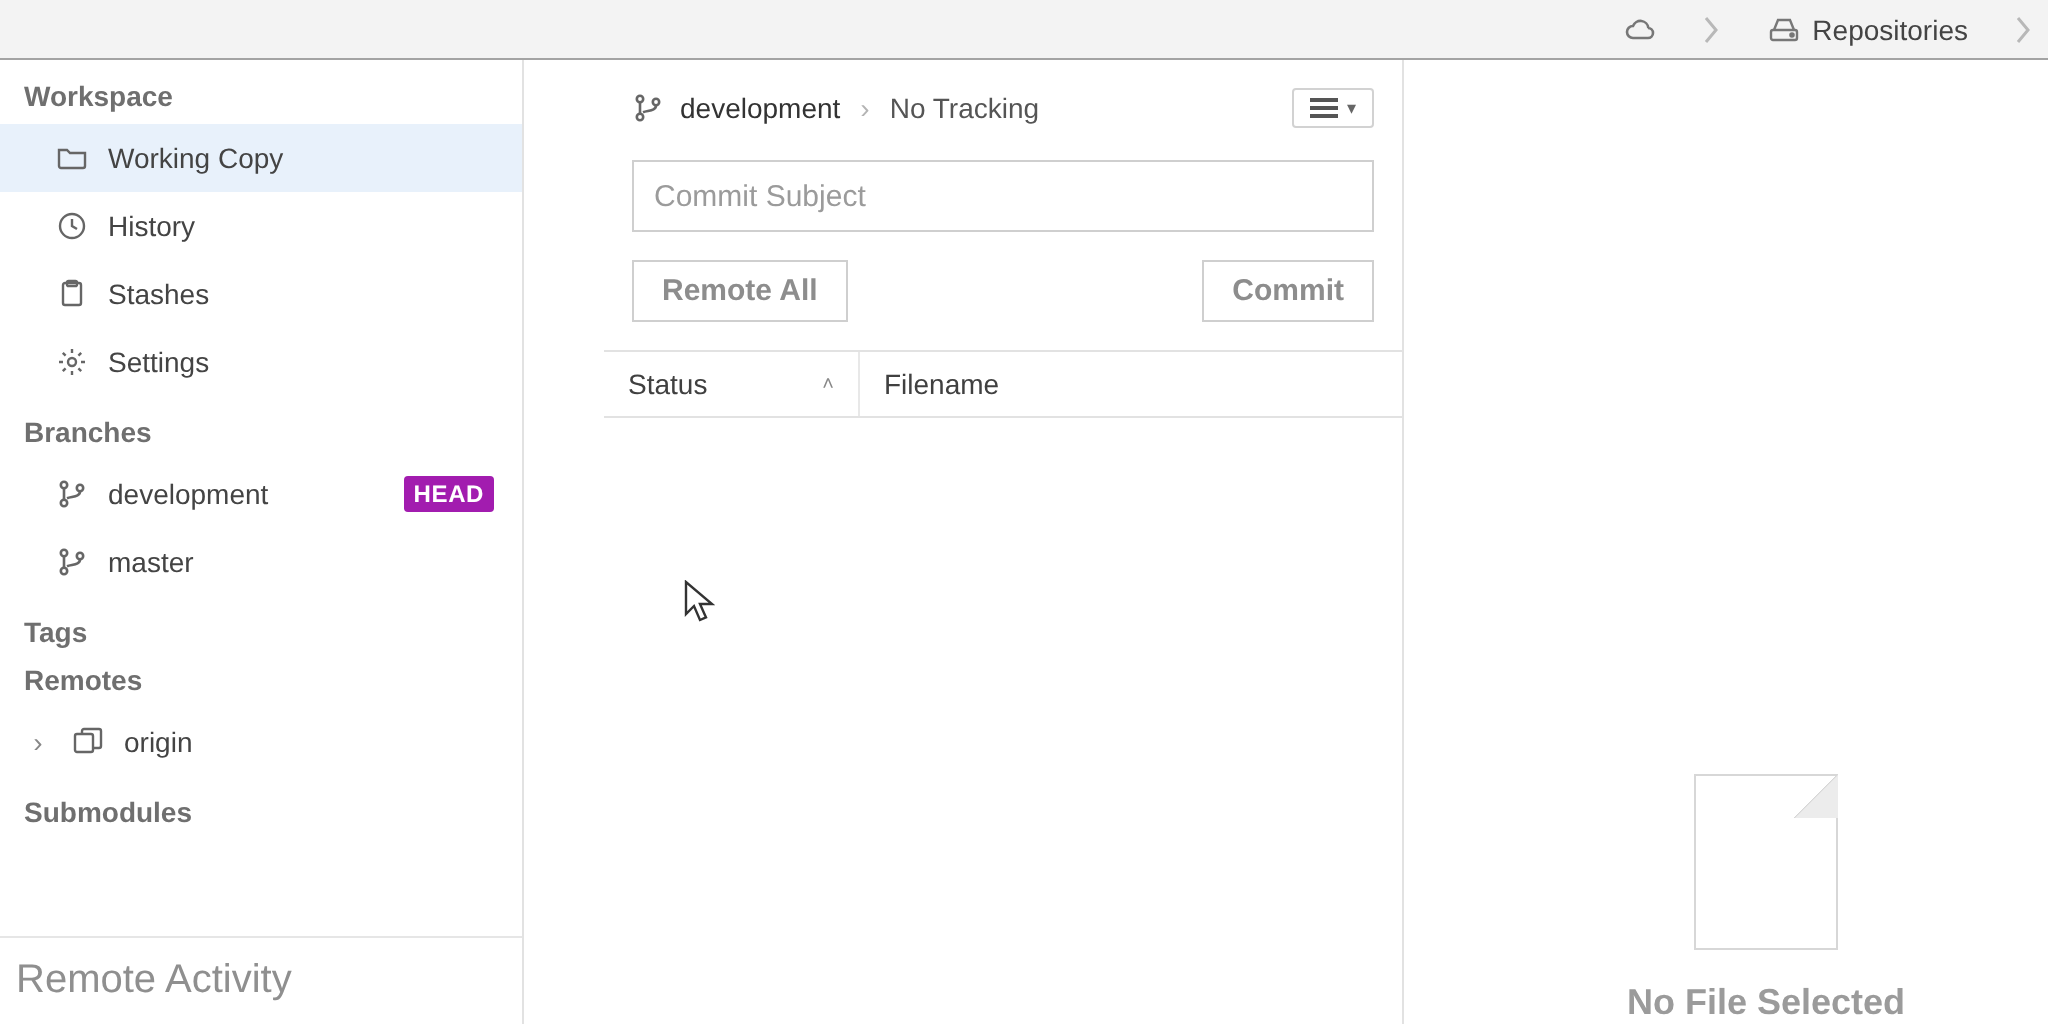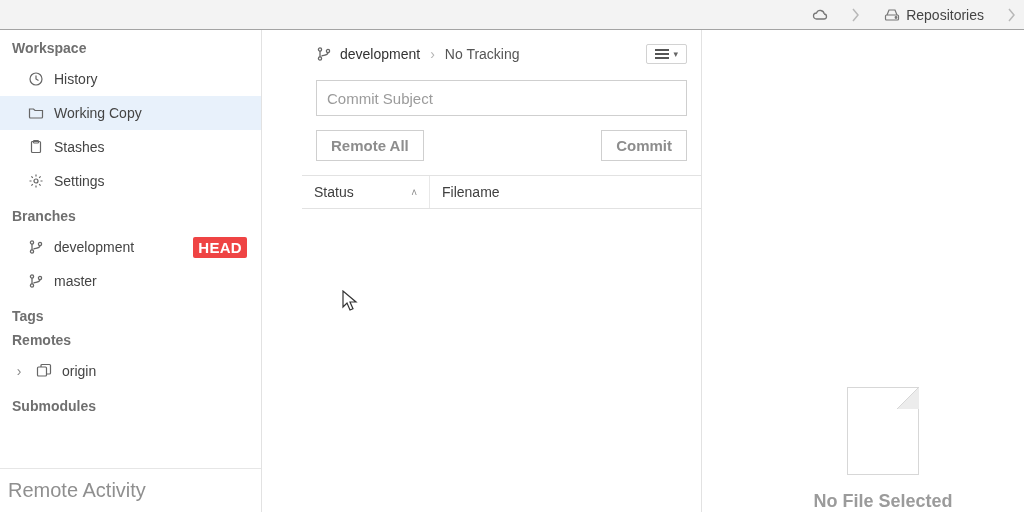--- a/index.html
+++ b/index.html
@@ -20,21 +20,21 @@
   .cols { display: flex; height: calc(100% - 30px); gap: 40px; }
   .sidebar   { width: 262px; border-right: 1px solid #e2e2e2; display: flex; flex-direction: column; }
   .midpane   { width: 400px; border-right: 1px solid #e2e2e2; display: flex; flex-direction: column; position: relative; }
   .rightpane { flex: 1; display: flex; flex-direction: column; align-items: center; justify-content: flex-end; gap: 16px; }
 
   
   .sb-section-h { font-weight: 600; color: #6f6f6f; padding: 10px 12px 6px 12px; font-size: 14px; }
   .sb-item { display: flex; align-items: center; gap: 10px; height: 34px; padding: 0 14px 0 28px; color: #444; cursor: pointer; }
   .sb-item.top { padding-left: 28px; }
   .sb-item.selected { background: #e8f1fb; }
-  .head-badge { margin-left: auto; background: #ef4444; color: #fff; font-size: 15px; font-weight: 700; padding: 2px 5px; border-radius: 2px; letter-spacing: .3px; }
+  .head-badge { margin-left: auto; background: #a21caf; color: #fff; font-size: 12px; font-weight: 700; padding: 2px 5px; border-radius: 2px; letter-spacing: .3px; }
   .sb-expander { display: inline-block; width: 10px; color: #888; text-align: center; margin-right: 2px; }
   .sb-footer { margin-top: auto; border-top: 1px solid #e6e6e6; color: #8f8f8f; padding: 10px 8px; font-size: 20px; }
 
   
   .mid-head { padding: 14px 14px 0 14px; }
   .branch-row { display: flex; align-items: center; gap: 8px; }
   .branch-row .grow { flex: 1; }
   .hamb { border: 1px solid #d2d2d2; border-radius: 2px; padding: 4px 8px; display: flex; align-items: center; gap: 4px; cursor: pointer; background: #fff; }
   .hamb-lines { display: flex; flex-direction: column; gap: 2px; }
   .hamb-lines span { display: block; width: 14px; height: 2px; background: #555; }
@@ -98,37 +98,37 @@
       </svg>
   </span>
 </div>
 
 <div class="cols">
 
   <div class="sidebar">
 
     <div class="sb-section-h">Workspace</div>
 
+    <div class="sb-item top selected">
+      <span class="ic">
+        <svg viewBox="0 0 16 16" fill="none" class="stroke-6" stroke-width="1.2">
+            <path d="M1.5 4h4l1.5 1.5H14.5V12a1 1 0 0 1-1 1H2.5a1 1 0 0 1-1-1V4z"></path>
+          </svg>
+      </span>
+      <span>Working Copy</span>
+    </div>
+
     <div class="sb-item top">
       <span class="ic">
         <svg viewBox="0 0 16 16" fill="none" class="stroke-6" stroke-width="1.2">
             <circle cx="8" cy="8" r="6"></circle>
             <path d="M8 4.5V8l2.5 1.5"></path>
           </svg>
       </span>
       <span>History</span>
-    </div>
-
-    <div class="sb-item top selected">
-      <span class="ic">
-        <svg viewBox="0 0 16 16" fill="none" class="stroke-6" stroke-width="1.2">
-            <path d="M1.5 4h4l1.5 1.5H14.5V12a1 1 0 0 1-1 1H2.5a1 1 0 0 1-1-1V4z"></path>
-          </svg>
-      </span>
-      <span>Working Copy</span>
     </div>
 
     <div class="sb-item top">
       <span class="ic">
         <svg viewBox="0 0 16 16" fill="none" class="stroke-6" stroke-width="1.2">
             <rect x="3.5" y="2.5" width="9" height="11" rx="1"></rect>
             <rect x="5.5" y="1.5" width="5" height="2.5" rx="0.8"></rect>
           </svg>
       </span>
       <span>Stashes</span>

